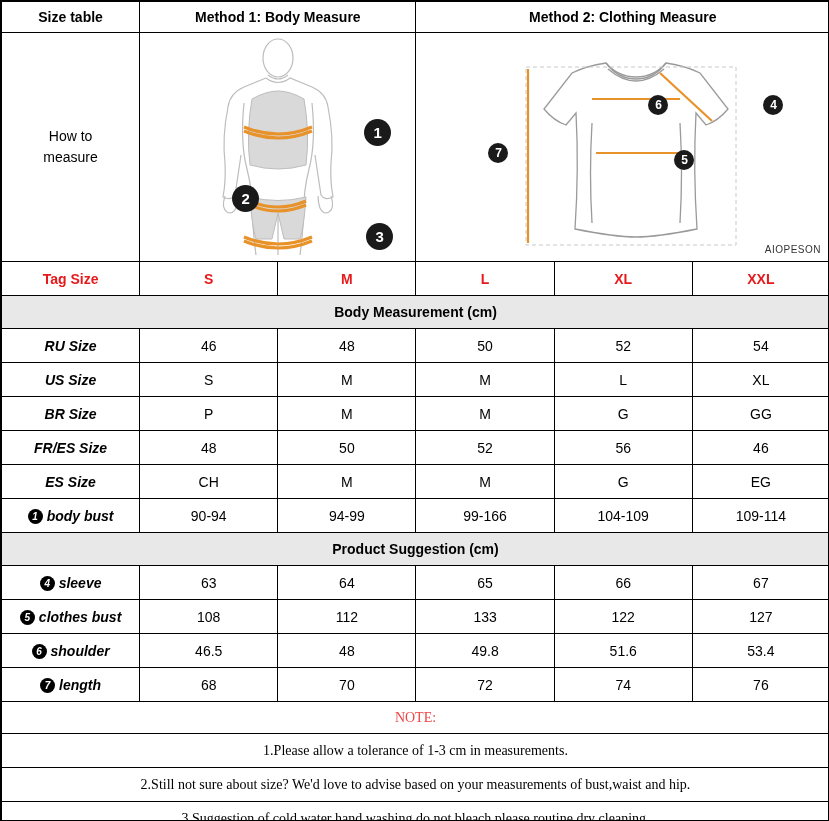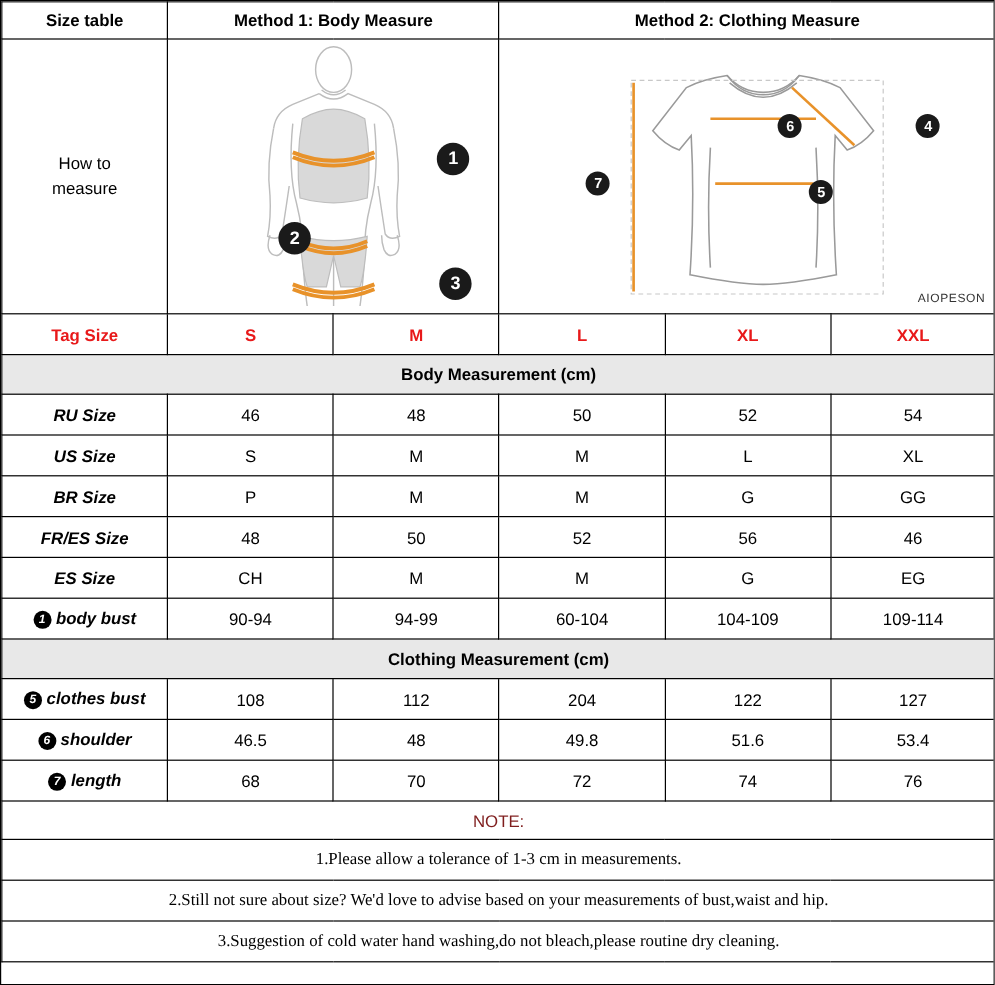--- a/index.html
+++ b/index.html
@@ -72,23 +72,24 @@
   .tag-size-val {
     color: #e8191a;
     font-weight: bold;
     font-size: 15px;
   }
   .data-cell {
     font-size: 14px;
     height: 33px;
   }
   .note-title {
-    color: #7f1d1d;
+    color: #ef4444;
     font-size: 15px;
     height: 31px;
+    font-family: Liberation Serif, serif;
   }
   .note-line {
     text-align: left;
     padding-left: 6px;
     font-size: 14px;
     height: 33px;
     font-family: Liberation Serif, serif;
   }
   .circ {
     display: inline-block;
@@ -323,37 +324,47 @@
       <td class="data-cell">G</td>
       <td class="data-cell">EG</td>
     </tr>
 
     <tr>
       <td class="row-label">
         <span class="circ">1</span><span>body bust</span>
       </td>
       <td class="data-cell">90-94</td>
       <td class="data-cell">94-99</td>
-      <td class="data-cell">60-104</td>
+      <td class="data-cell">99-166</td>
       <td class="data-cell">104-109</td>
       <td class="data-cell">109-114</td>
     </tr>
 
     <tr>
-      <td class="section-title" colspan="6">Clothing Measurement (cm)</td>
-    </tr>
-
+      <td class="section-title" colspan="6">Product Suggestion (cm)</td>
+    </tr>
+
+    <tr>
+      <td class="row-label">
+        <span class="circ">4</span><span>sleeve</span>
+      </td>
+      <td class="data-cell">63</td>
+      <td class="data-cell">64</td>
+      <td class="data-cell">65</td>
+      <td class="data-cell">66</td>
+      <td class="data-cell">67</td>
+    </tr>
 
     <tr>
       <td class="row-label">
         <span class="circ">5</span><span>clothes bust</span>
       </td>
       <td class="data-cell">108</td>
       <td class="data-cell">112</td>
-      <td class="data-cell">204</td>
+      <td class="data-cell">133</td>
       <td class="data-cell">122</td>
       <td class="data-cell">127</td>
     </tr>
 
     <tr>
       <td class="row-label">
         <span class="circ">6</span><span>shoulder</span>
       </td>
       <td class="data-cell">46.5</td>
       <td class="data-cell">48</td>

